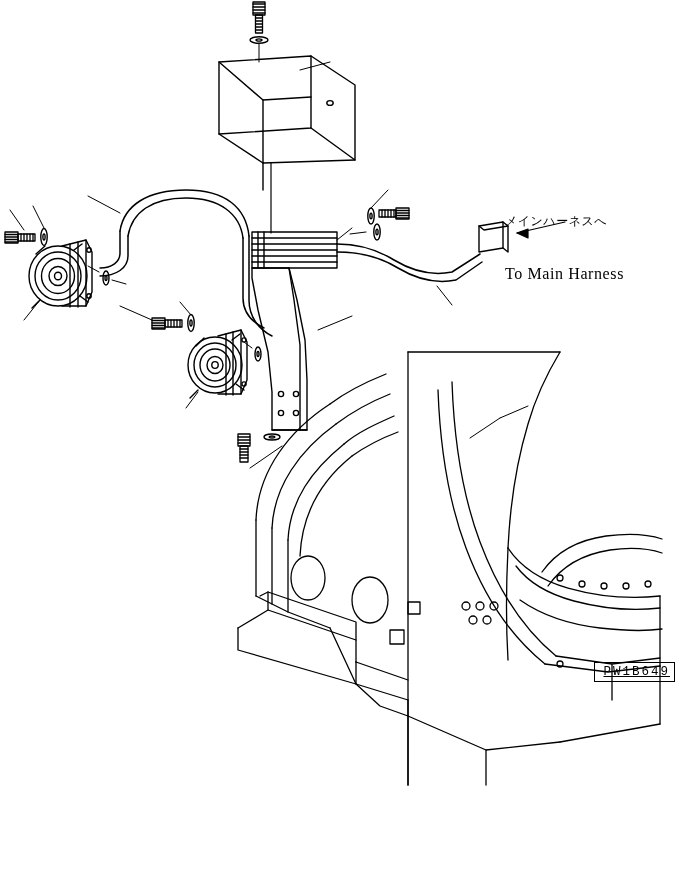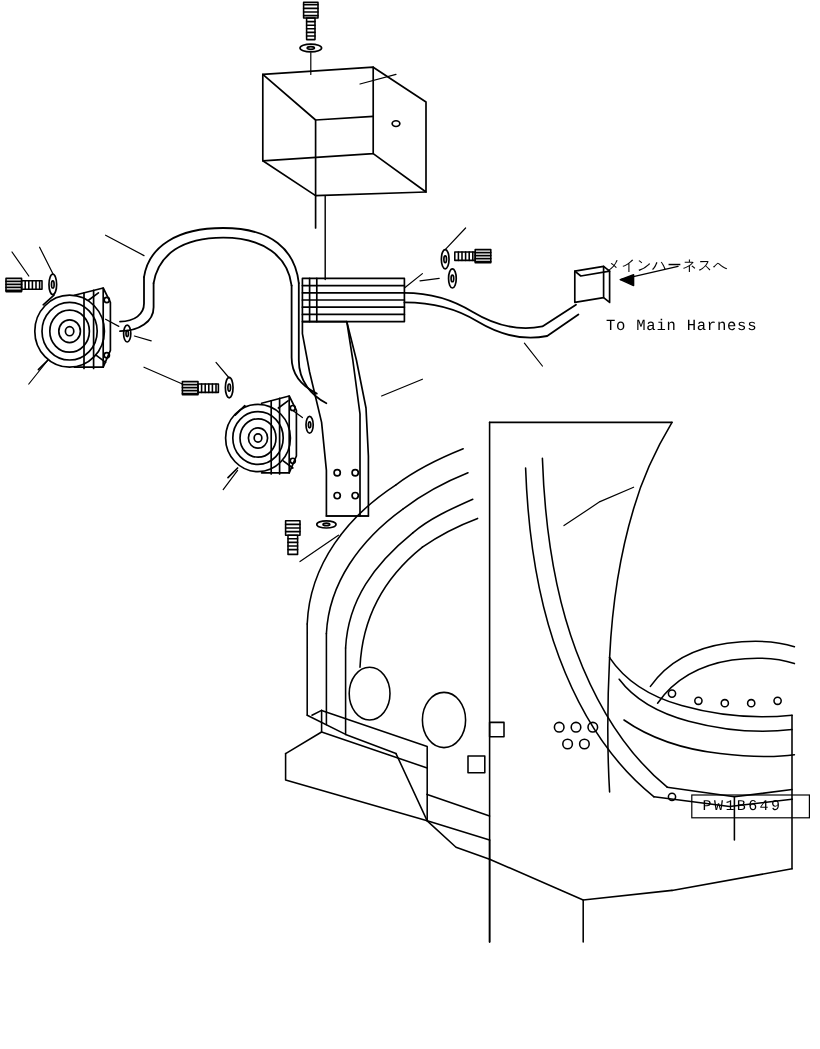--- a/index.html
+++ b/index.html
@@ -33,22 +33,22 @@
     position: absolute;
     white-space: pre;
     line-height: 1.15;
   }
   .lbl-jp {
     font-family: "DejaVu Sans", sans-serif;
     font-size: 12px;
     letter-spacing: 0.5px;
   }
   .lbl-en {
-    font-family: Liberation Mono, monospace;
-    font-size: 13px;
+    font-family: Liberation Serif, serif;
+    font-size: 16px;
     letter-spacing: 0.6px;
     text-align: right;
   }
   #callout-harness {
     left: 505px;
     top: 178px;
     text-align: left;
   }
   #callout-frame {
     left: 527px;
@@ -56,21 +56,22 @@
     text-align: left;
   }
   #drawing-number {
     position: absolute;
     right: 8px;
     bottom: 6px;
     font-family: "Liberation Mono", monospace;
     font-size: 12.5px;
     letter-spacing: 2px;
     border: 1px solid #000;
-    padding: 2px 22px 2px 8px;
+    padding: 2px 4px 2px 8px;
+    text-decoration: underline;
   }
   .no-sel { user-select: none; }
 </style>
 </head>
 <body>
 
 <div id="diagram-root">
 
   <svg class="dwg" viewBox="0 0 683 874">
     <g fill="none" stroke="#000" stroke-width="1.4" stroke-linecap="round" stroke-linejoin="round">

